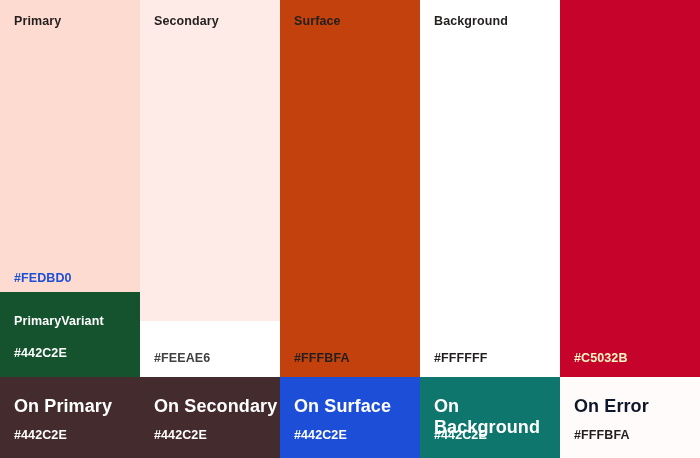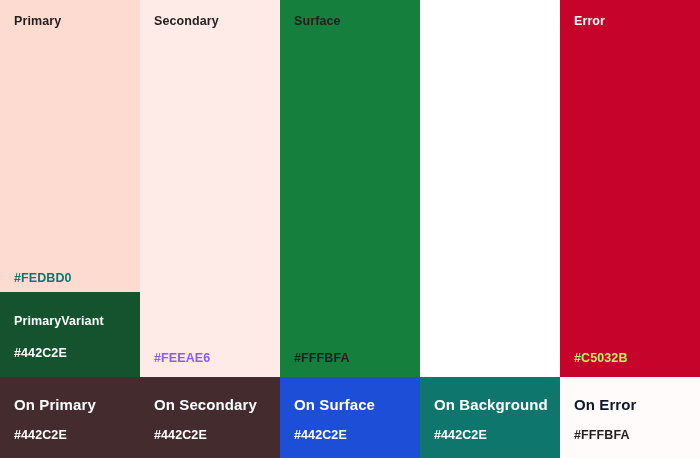--- a/index.html
+++ b/index.html
@@ -45,21 +45,21 @@
     left:0;
     width:140px;
     bottom:0;
     top:377px;
     padding:14px;
   }
   .on-name {
     position:absolute;
     left:14px;
     top:19px;
-    font-size:15px;
+    font-size:18px;
     font-weight:bold;
     letter-spacing:0.1px;
   }
   .on-hex {
     position:absolute;
     left:14px;
     top:51px;
     font-size:12.5px;
     font-weight:bold;
     letter-spacing:0.1px;
@@ -84,60 +84,63 @@
     letter-spacing:0.1px;
   }
 </style>
 </head>
 <body>
 
 <div class="palette" id="palette-root">
     <div class="column" style="left: 0px;">
       <div class="swatch swatch-top" style="height: 292px; background: rgb(254, 219, 208);">
         <div class="swatch-name" style="color: rgb(35, 31, 31);">Primary</div>
-        <div class="swatch-hex" style="top: 271px; color: #0f766e;">#FEDBD0</div>
+        <div class="swatch-hex" style="top: 271px; color: #1d4ed8;">#FEDBD0</div>
       </div>
       <div class="variant-block" style="top: 292px; height: 85px; background: #14532d;">
         <div class="variant-name" style="top: 22px; color: rgb(255, 255, 255);">PrimaryVariant</div>
         <div class="variant-hex" style="top: 54px; color: rgb(255, 255, 255);">#442C2E</div>
       </div>
       <div class="on-block" style="background: rgb(68, 44, 46);">
         <div class="on-name" style="color: rgb(255, 255, 255);">On Primary</div>
         <div class="on-hex" style="color: rgb(255, 255, 255);">#442C2E</div>
       </div>
     </div>
     <div class="column" style="left: 140px;">
-      <div class="swatch swatch-top" style="height: 377px; background: rgb(254, 234, 230);">
+      <div class="swatch swatch-top" style="height: 321px; background: rgb(254, 234, 230);">
         <div class="swatch-name" style="color: rgb(35, 31, 31);">Secondary</div>
-        <div class="swatch-hex" style="top: 351px; color: #8b5cf6;">#FEEAE6</div>
+        <div class="swatch-hex" style="top: 351px; color: #404040;">#FEEAE6</div>
       </div>
       <div class="on-block" style="background: rgb(68, 44, 46);">
         <div class="on-name" style="color: rgb(255, 255, 255);">On Secondary</div>
         <div class="on-hex" style="color: rgb(255, 255, 255);">#442C2E</div>
       </div>
     </div>
     <div class="column" style="left: 280px;">
-      <div class="swatch swatch-top" style="height: 377px; background: #15803d;">
+      <div class="swatch swatch-top" style="height: 377px; background: #c2410c;">
         <div class="swatch-name" style="color: rgb(35, 31, 31);">Surface</div>
         <div class="swatch-hex" style="top: 351px; color: rgb(35, 31, 31);">#FFFBFA</div>
       </div>
       <div class="on-block" style="background: #1d4ed8;">
         <div class="on-name" style="color: rgb(255, 255, 255);">On Surface</div>
         <div class="on-hex" style="color: rgb(255, 255, 255);">#442C2E</div>
       </div>
     </div>
     <div class="column" style="left: 420px;">
+      <div class="swatch swatch-top" style="height: 377px; background: rgb(255, 255, 255);">
+        <div class="swatch-name" style="color: rgb(35, 31, 31);">Background</div>
+        <div class="swatch-hex" style="top: 351px; color: rgb(35, 31, 31);">#FFFFFF</div>
+      </div>
       <div class="on-block" style="background: #0f766e;">
         <div class="on-name" style="color: rgb(255, 255, 255);">On Background</div>
         <div class="on-hex" style="color: rgb(255, 255, 255);">#442C2E</div>
       </div>
     </div>
     <div class="column" style="left: 560px;">
       <div class="swatch swatch-top" style="height: 377px; background: rgb(197, 3, 43);">
-        <div class="swatch-name" style="color: rgb(255, 255, 255);">Error</div>
-        <div class="swatch-hex" style="top: 351px; color: #bef264;">#C5032B</div>
+        <div class="swatch-hex" style="top: 351px; color: #fef9c3;">#C5032B</div>
       </div>
       <div class="on-block" style="background: rgb(255, 251, 250);">
         <div class="on-name" style="color: #0f172a;">On Error</div>
         <div class="on-hex" style="color: rgb(35, 31, 31);">#FFFBFA</div>
       </div>
     </div>
   </div>
 
 </body></html>

